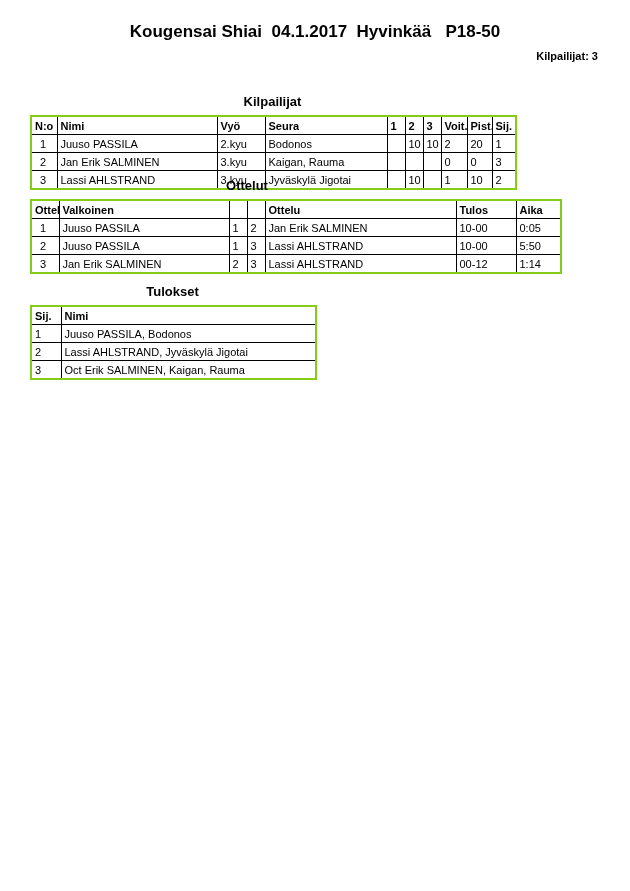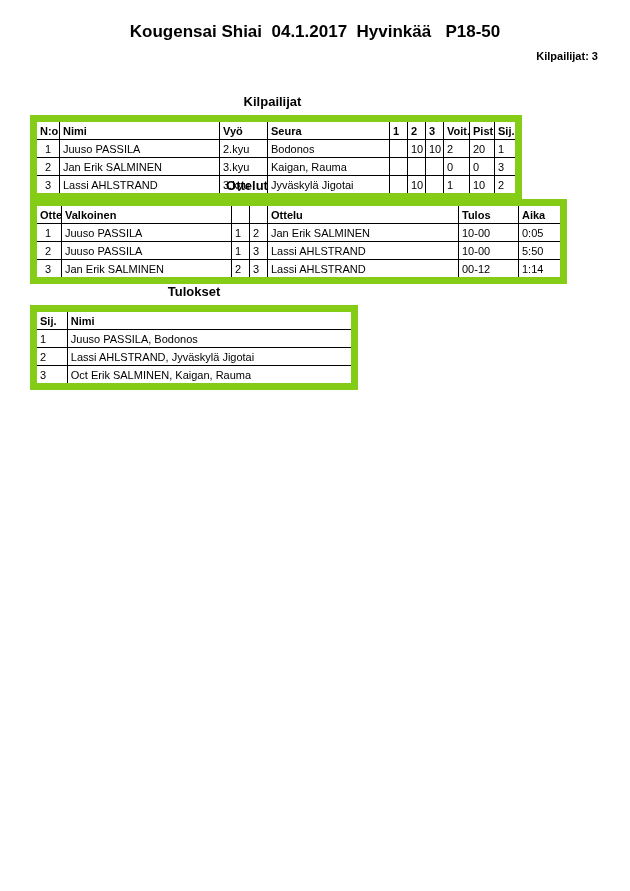--- a/index.html
+++ b/index.html
@@ -32,32 +32,32 @@
     font-size: 11px;
     font-weight: bold;
     margin-left: 24px;
   }
   .section {
     position: absolute;
     left: 30px;
   }
   .section-kilpailijat { top: 66px;  width: 485px; margin-top: 28px; }
   .section-ottelut     { top: 178px; width: 434px; }
-  .section-tulokset    { top: 284px; width: 328px; }
+  .section-tulokset    { top: 284px; width: 285px; }
   .section-heading {
     text-align: center;
     font-size: 13px;
     font-weight: bold;
     margin: 0 0 6px 0;
   }
   table {
     border-collapse: collapse;
     table-layout: fixed;
     width: 100%;
-    border: 7px solid #84cc16;
+    border: 2px solid #84cc16;
     font-size: 11px;
   }
   th, td {
     border: 1px solid #000;
     height: 17px;
     padding: 0 3px;
     overflow: hidden;
     white-space: nowrap;
     font-weight: normal;
   }

